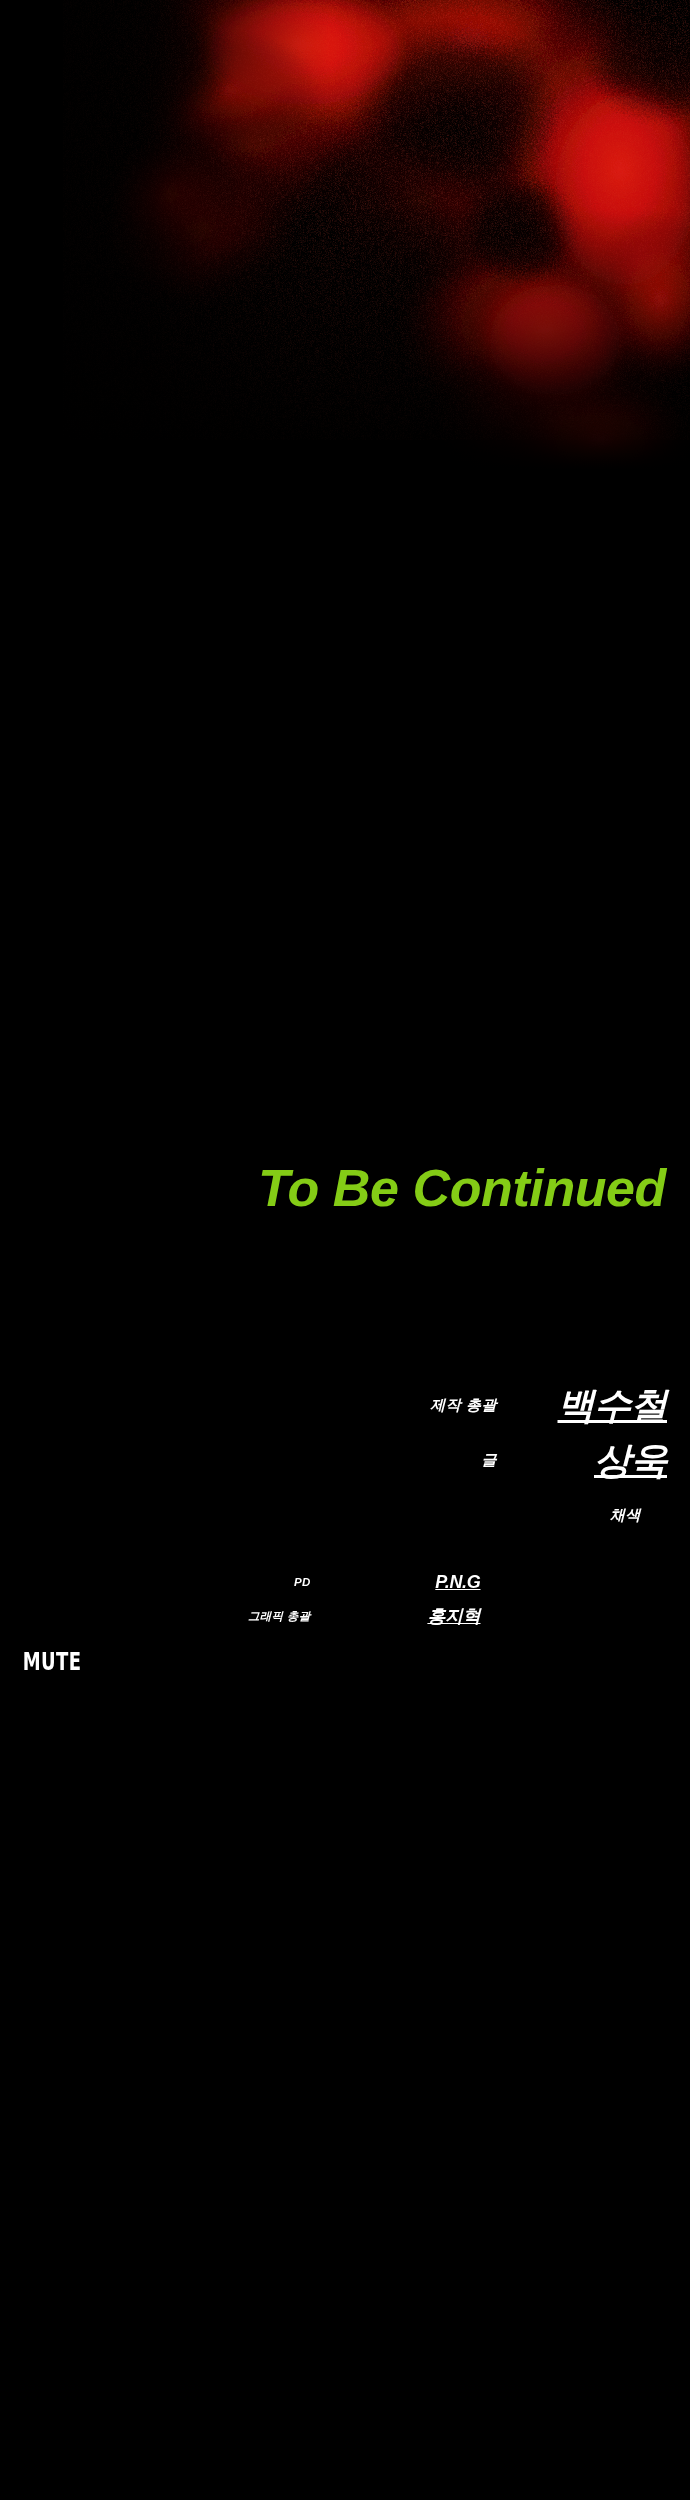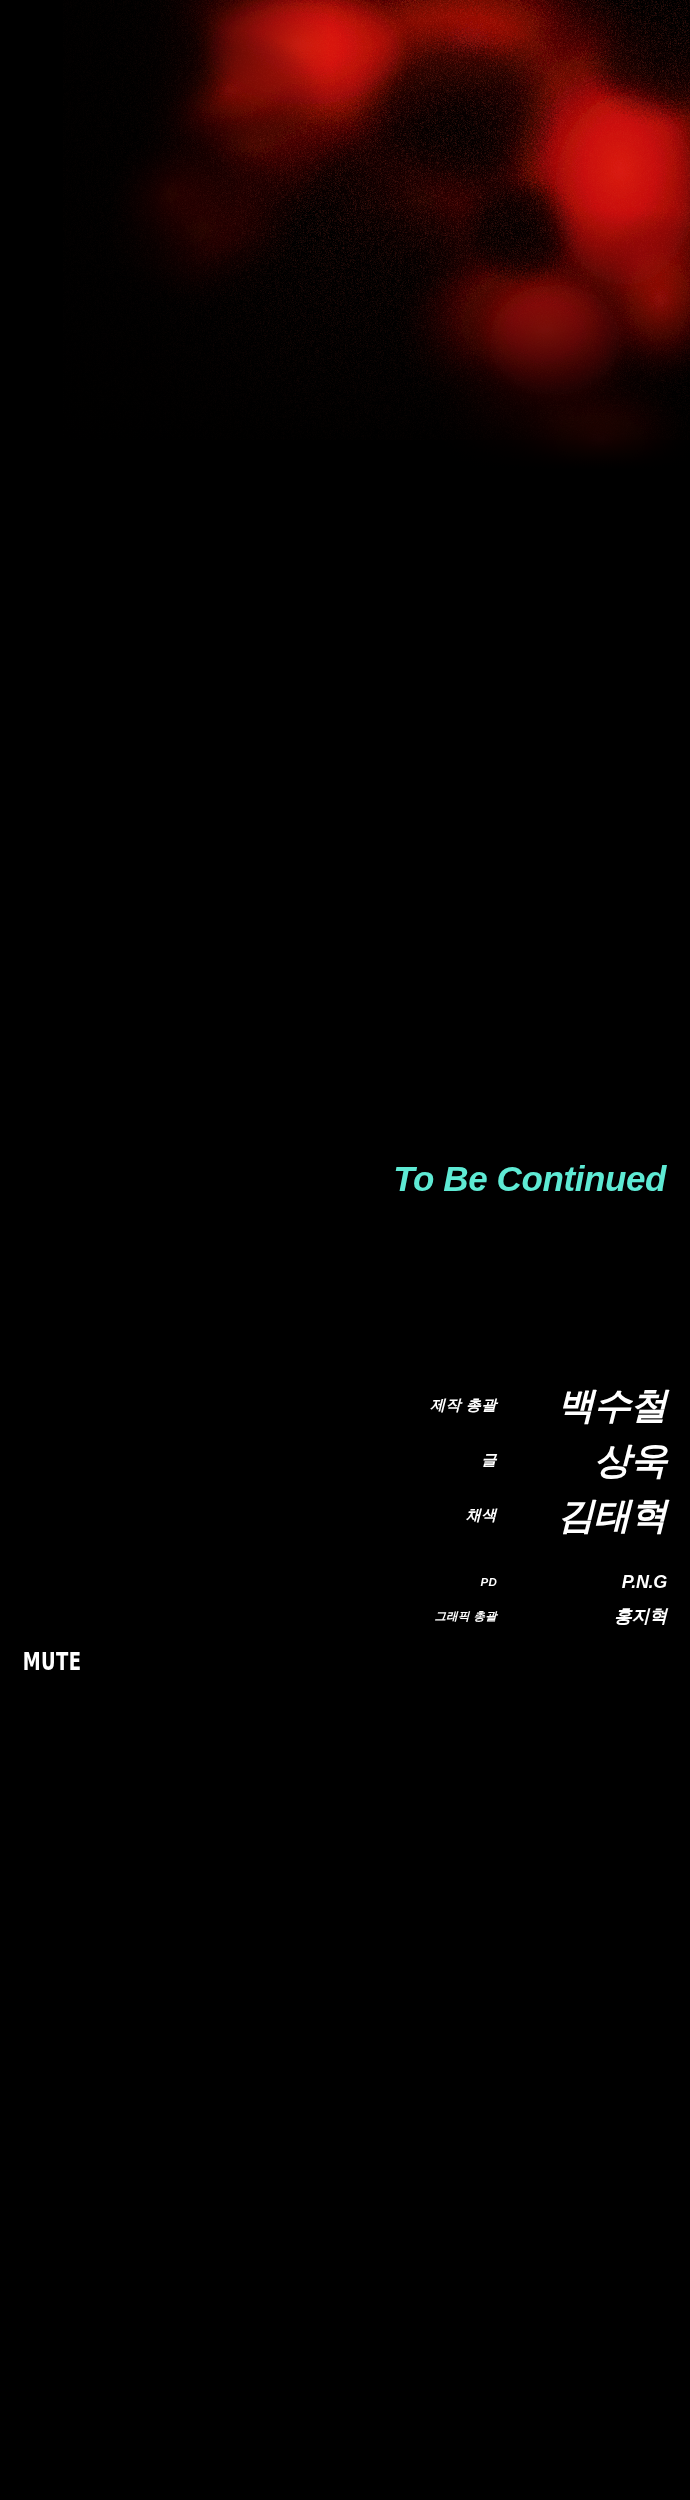--- a/index.html
+++ b/index.html
@@ -40,22 +40,22 @@
     position: absolute;
     left: 0;
     top: 1160px;
     width: 690px;
     text-align: right;
     padding-right: 24px;
     box-sizing: border-box;
   }
   #tbc {
     display: inline-block;
-    color: #5eead4;
-    font-size: 35px;
+    color: #84cc16;
+    font-size: 52px;
     font-weight: 700;
     font-style: italic;
     letter-spacing: -0.4px;
     line-height: 1.1;
     white-space: nowrap;
     text-align: right;
   }
 
   
   #credits {
@@ -78,39 +78,40 @@
     font-style: italic;
     font-weight: 700;
     white-space: nowrap;
   }
   .credit-name {
     color: #ffffff;
     text-align: right;
     font-style: italic;
     font-weight: 700;
     white-space: nowrap;
+    text-decoration: underline;
   }
 
   
   .major .credit-role {
     font-size: 15px;
     width: 150px;
     padding-right: 26px;
     box-sizing: border-box;
     letter-spacing: 0.5px;
   }
   .major .credit-name {
     font-size: 37px;
     min-width: 144px;
     letter-spacing: -0.5px;
   }
   .major { height: 55px; align-items: center; }
 
   
-  .minor { height: 34px; align-items: center; }
+  .minor { height: 34px; align-items: center; justify-content: center; }
   .minor .credit-role {
     font-size: 11.5px;
     width: 150px;
     padding-right: 26px;
     box-sizing: border-box;
     letter-spacing: 0.3px;
   }
   .minor .credit-name {
     font-size: 18px;
     min-width: 144px;
@@ -256,21 +257,20 @@
     </div>
 
     <div class="credit-row major">
       <span class="credit-role">글</span>
       <span class="credit-name">상욱</span>
     </div>
 
 
     <div class="credit-row major">
       <span class="credit-role">채색</span>
-      <span class="credit-name">김태혁</span>
     </div>
 
     <div id="credits-gap"></div>
 
     <div class="credit-row minor">
       <span class="credit-role">PD</span>
       <span class="credit-name">P.N.G</span>
     </div>
 
     <div class="credit-row minor">

